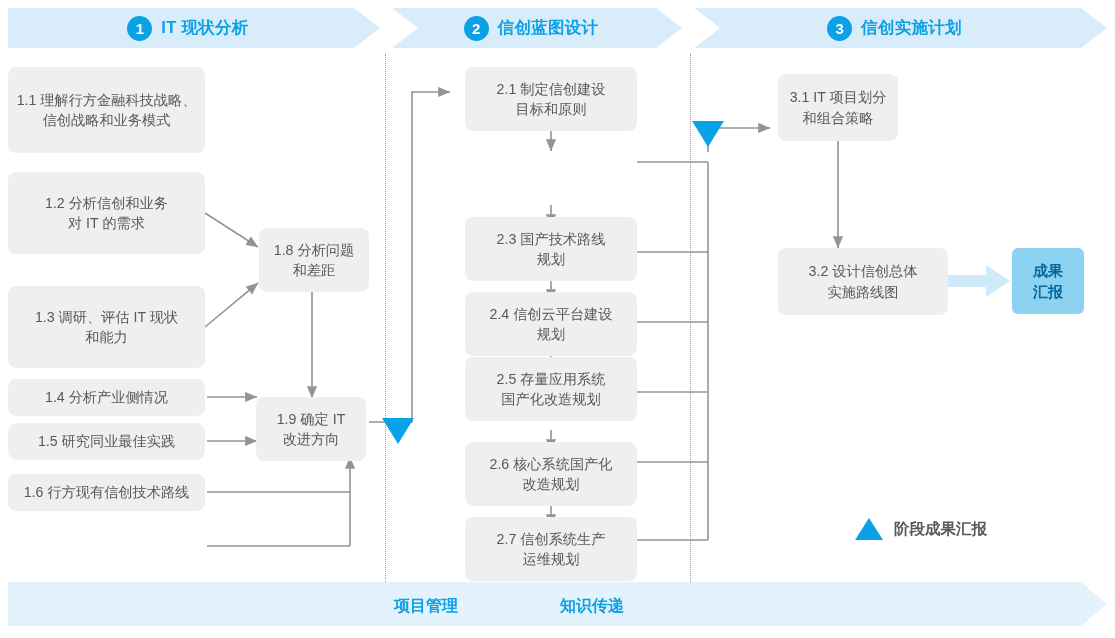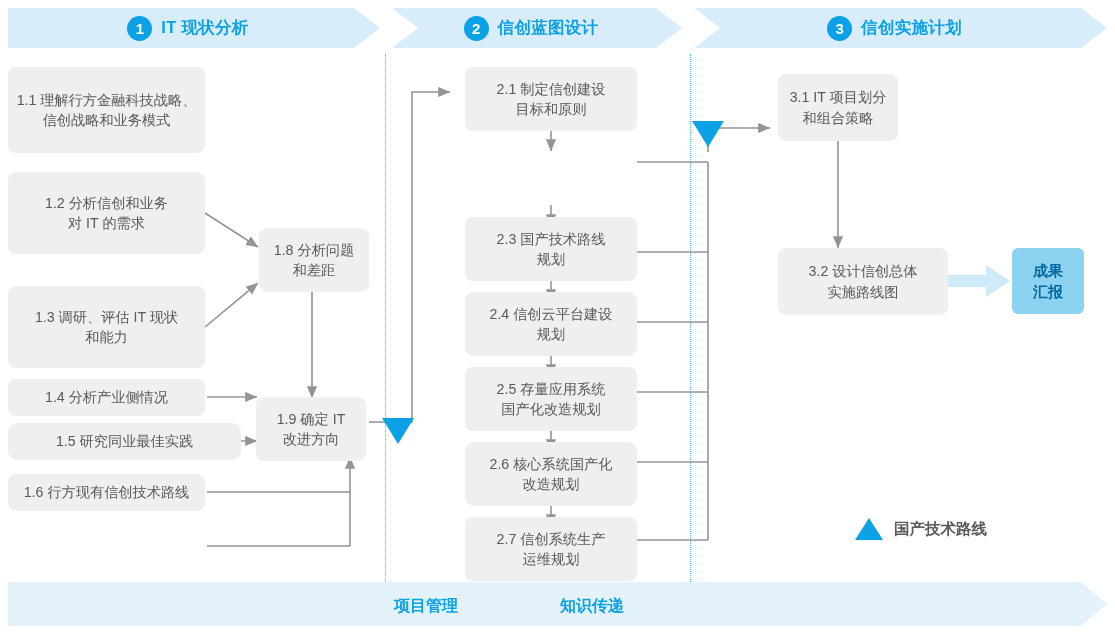--- a/index.html
+++ b/index.html
@@ -180,49 +180,49 @@
     <polygon points="708,147 692,121 724,121" fill="#0aa1e6"></polygon>
   </svg>
 
   <div class="node" style="left:8px;  top:67px;  width:197px; height:86px;">1.1 理解行方金融科技战略、
 信创战略和业务模式</div>
   <div class="node" style="left:8px;  top:172px; width:197px; height:82px;">1.2 分析信创和业务
 对 IT 的需求</div>
   <div class="node" style="left:8px;  top:286px; width:197px; height:82px;">1.3 调研、评估 IT 现状
 和能力</div>
   <div class="node" style="left:8px;  top:379px; width:197px; height:37px;">1.4 分析产业侧情况</div>
-  <div class="node" style="left:8px;  top:423px; width:233px; height:37px;border-radius:9px;">1.5 研究同业最佳实践</div>
+  <div class="node" style="left:8px;  top:423px; width:197px; height:37px;border-radius:9px;">1.5 研究同业最佳实践</div>
   <div class="node" style="left:8px;  top:474px; width:197px; height:37px;">1.6 行方现有信创技术路线</div>
   <div class="node" style="left:259px;top:228px; width:110px; height:64px;">1.8 分析问题
 和差距</div>
   <div class="node" style="left:256px;top:390px; width:110px; height:64px;margin-top:7px;">1.9 确定 IT
 改进方向</div>
 
   <div class="node" style="left:465px;top:67px;  width:172px; height:64px;">2.1 制定信创建设
 目标和原则</div>
   <div class="node" style="left:465px;top:217px; width:172px; height:64px;">2.3 国产技术路线
 规划</div>
   <div class="node" style="left:465px;top:292px; width:172px; height:64px;">2.4 信创云平台建设
 规划</div>
-  <div class="node" style="left:465px;top:367px; width:172px; height:64px;">2.5 存量应用系统
+  <div class="node" style="left:465px;top:357px; width:172px; height:64px;">2.5 存量应用系统
 国产化改造规划</div>
   <div class="node" style="left:465px;top:442px; width:172px; height:64px;border-radius:9px;">2.6 核心系统国产化
 改造规划</div>
   <div class="node" style="left:465px;top:517px; width:172px; height:64px;">2.7 信创系统生产
 运维规划</div>
 
   <div class="node" style="left:778px;top:74px;  width:120px; height:67px;">3.1 IT 项目划分
 和组合策略</div>
   <div class="node" style="left:778px;top:248px; width:170px; height:67px;">3.2 设计信创总体
 实施路线图</div>
   <div class="node result" style="left:1012px;top:248px; width:72px; height:66px;">成果
 汇报</div>
 
   <div class="legend">
     <div class="legend-tri"></div>
-    <div class="legend-text">国产技术路线</div>
+    <div class="legend-text">阶段成果汇报</div>
   </div>
 
   <div class="bottom-bar"></div>
   <div class="bottom-lab a">项目管理</div>
   <div class="bottom-lab b">知识传递</div>
 
 </div>
 
 </body></html>

